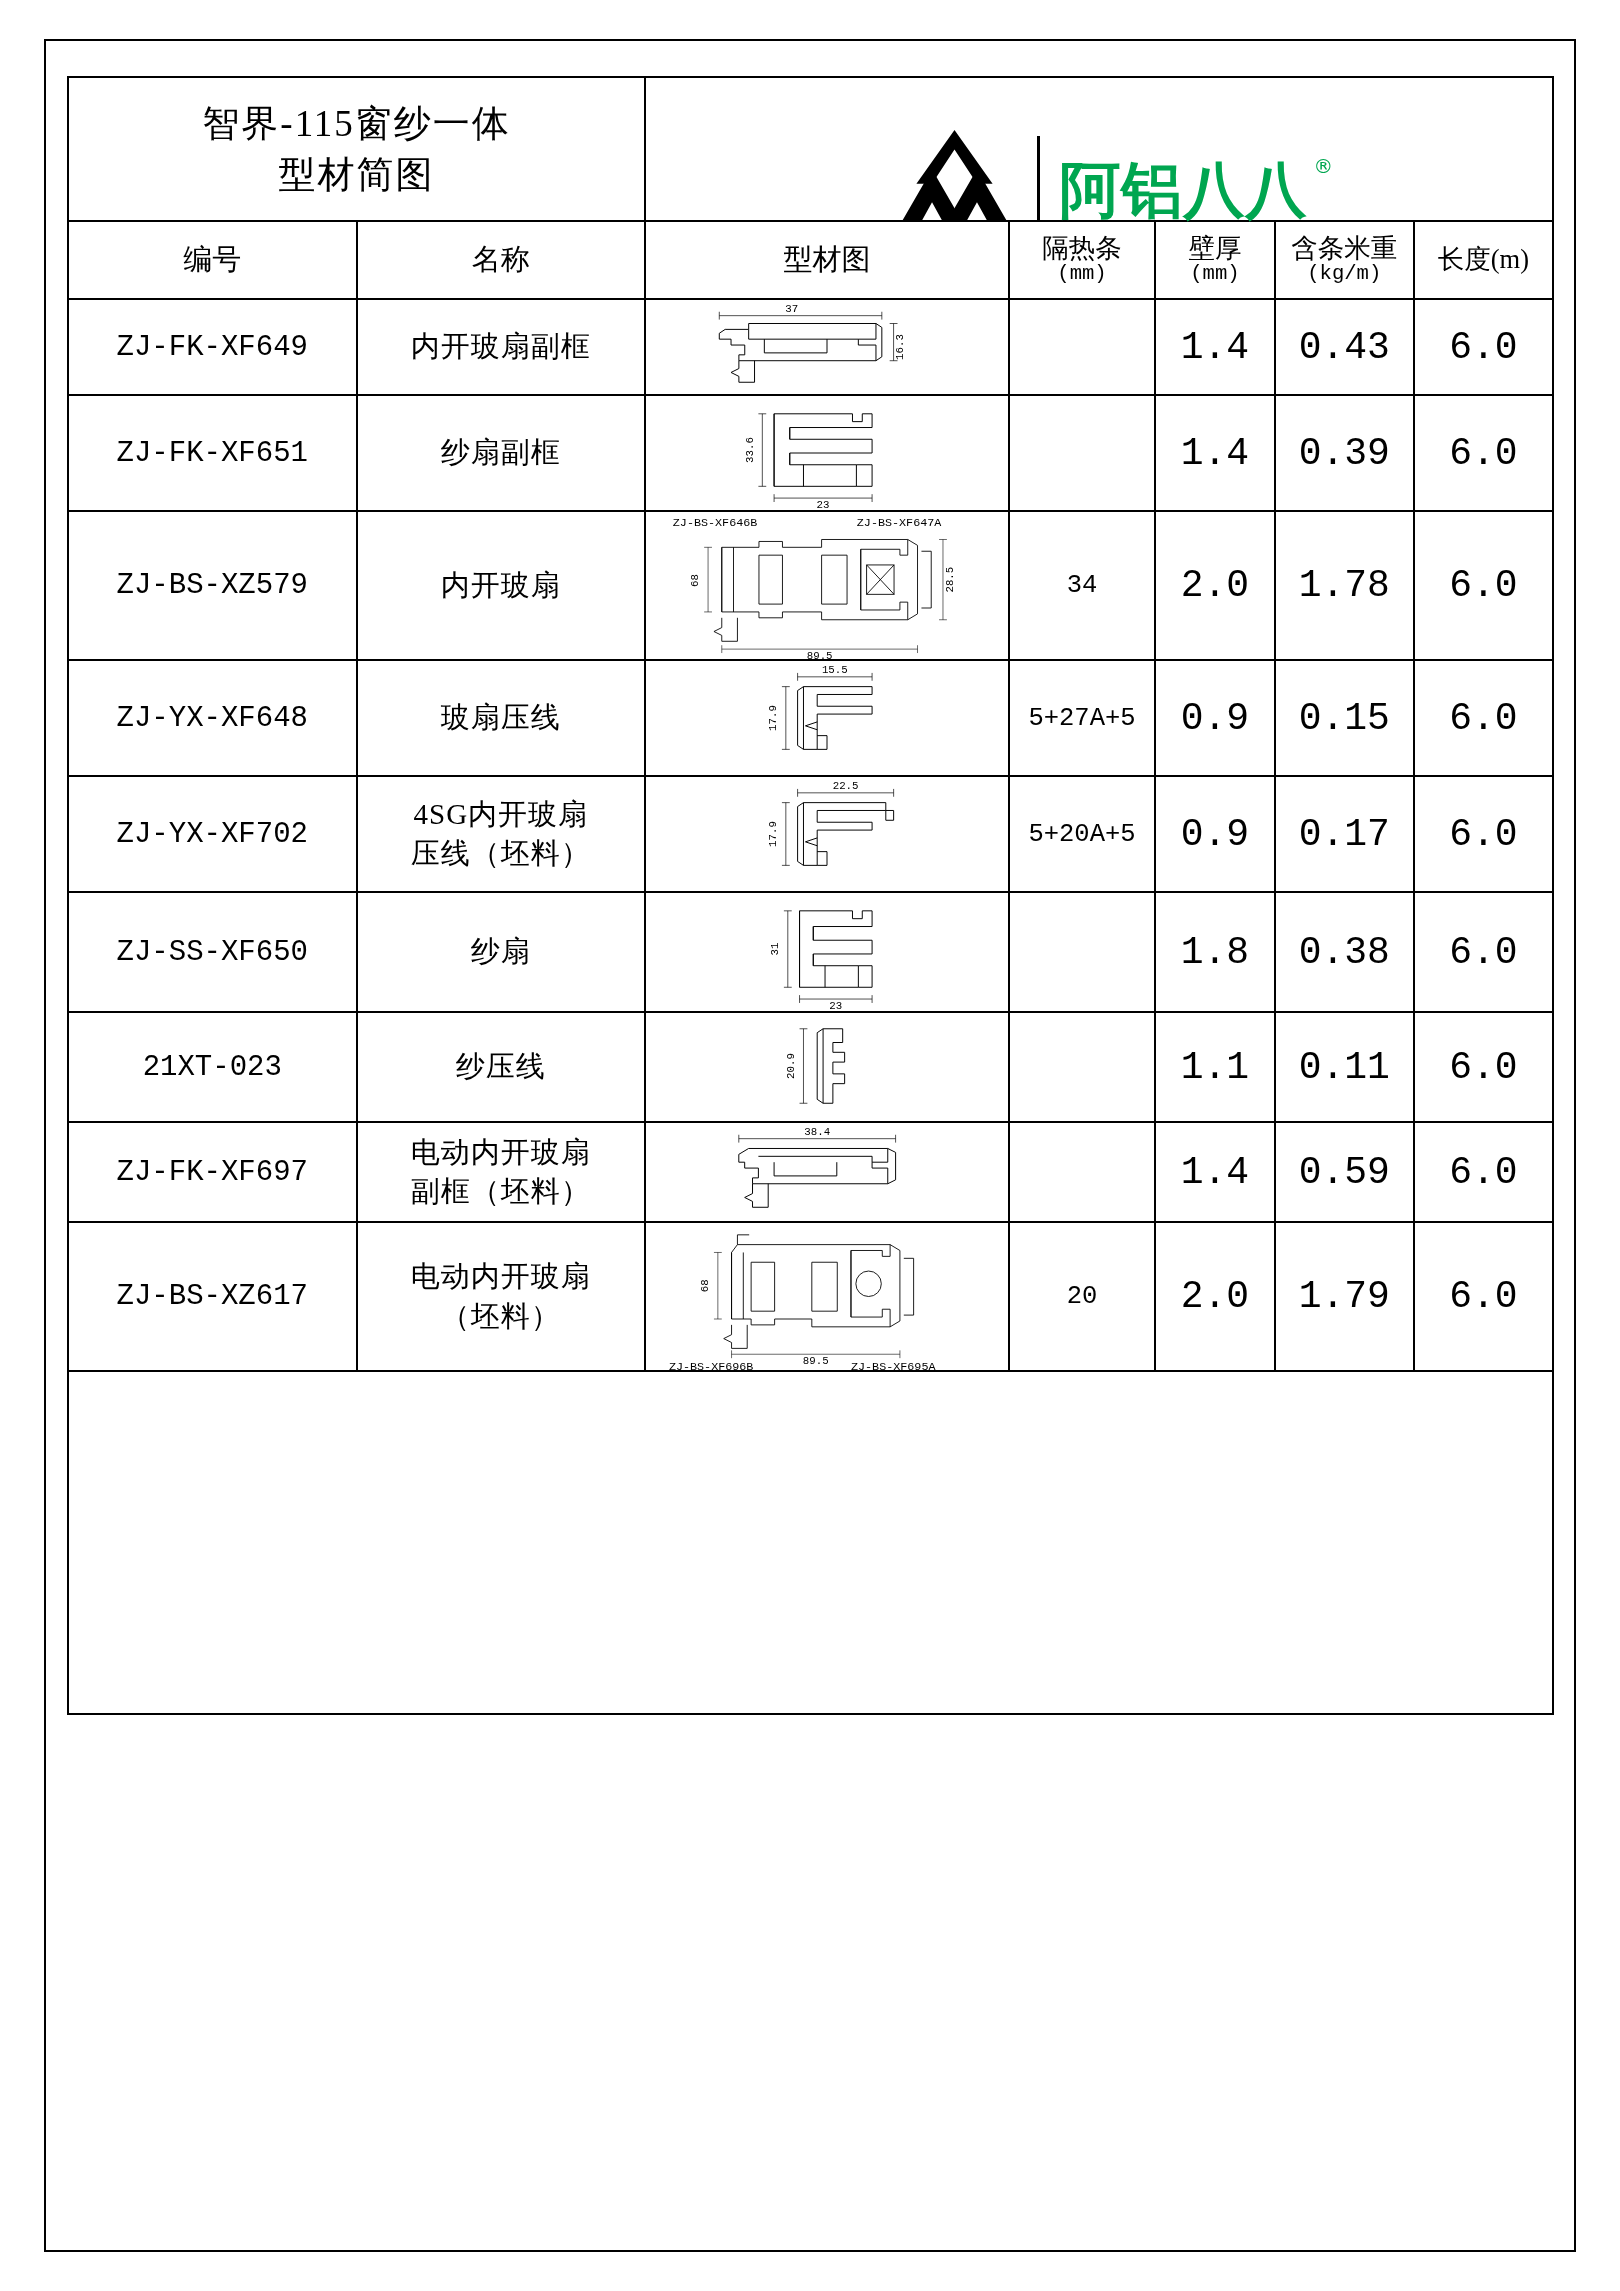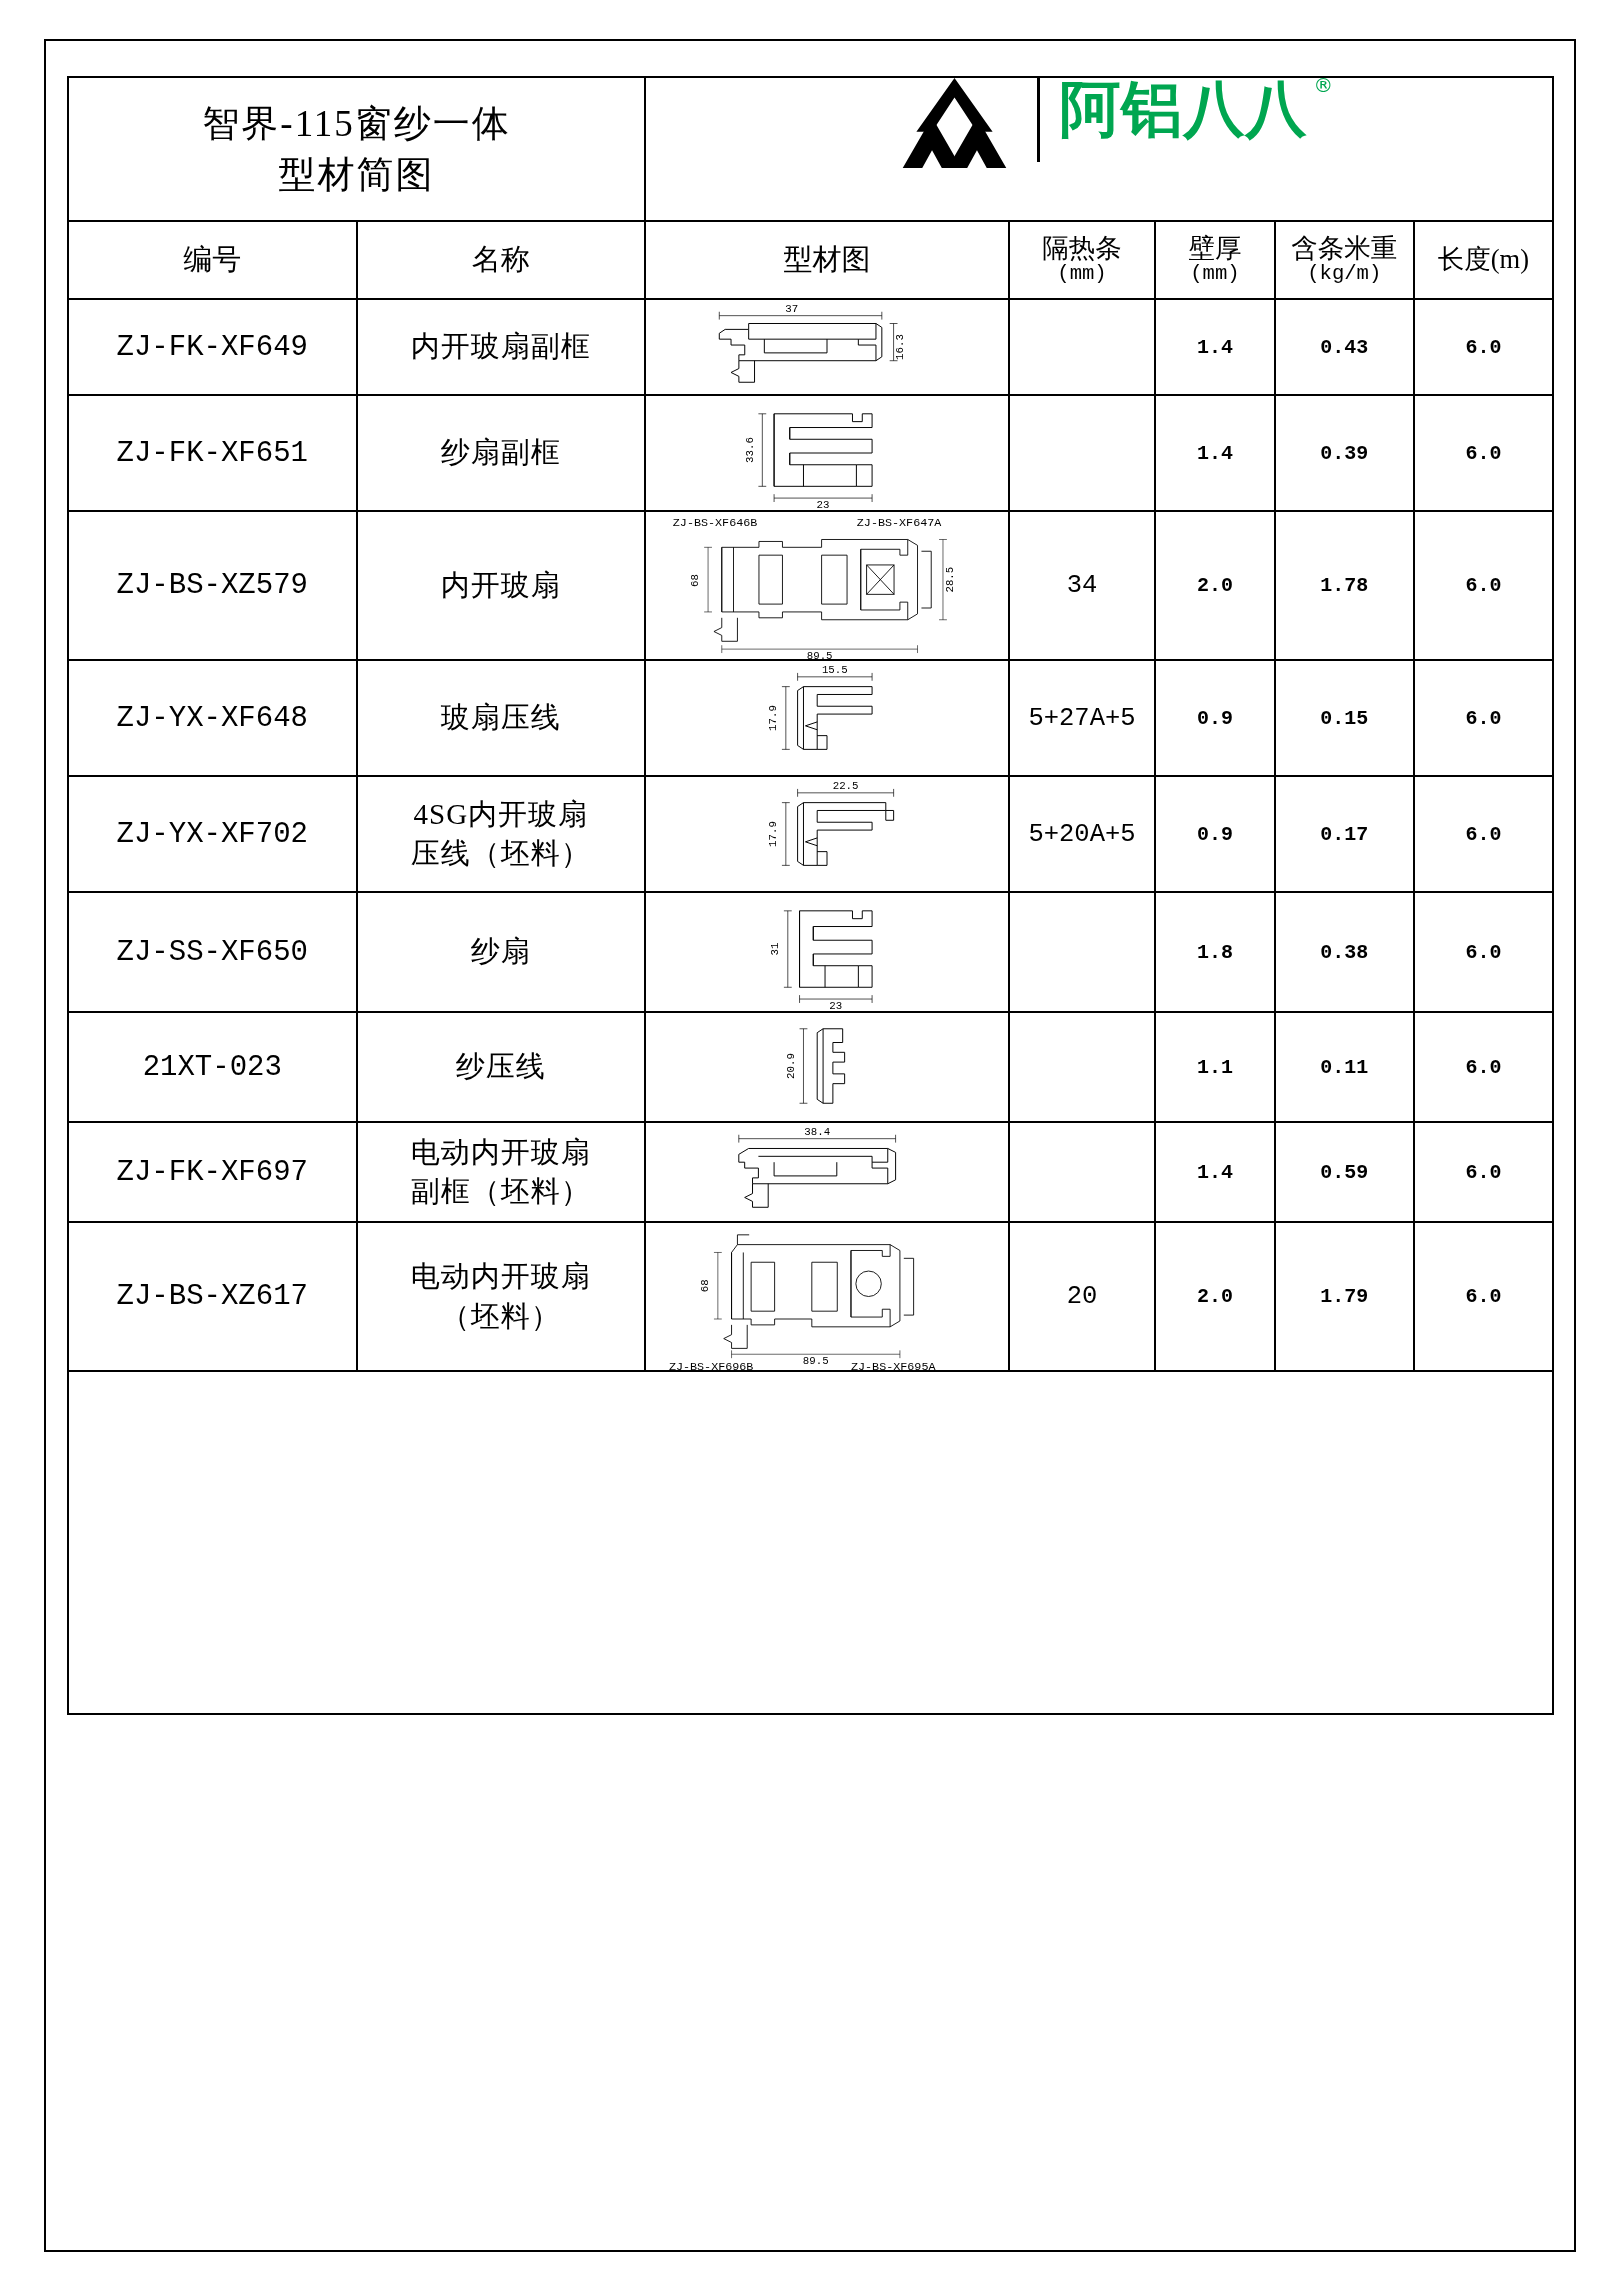--- a/index.html
+++ b/index.html
@@ -65,21 +65,21 @@
     font-size: 37px;
     line-height: 1.38;
     letter-spacing: 2px;
   }
   .logo-cell {
     height: 142px;
     position: relative;
   }
   .logo-inner {
     display: flex;
-    align-items: flex-start;
+    align-items: flex-end;
     justify-content: center;
     gap: 19.6px;
     height: 100%;
     border-radius: 17px;
   }
   .logo-mark {
     width: 127px;
     height: 90px;
     position: relative;
   }
@@ -138,22 +138,21 @@
     font-size: 29px;
     letter-spacing: 0px;
   }
   .name-cell {
     font-size: 29px;
     line-height: 1.35;
     letter-spacing: 1px;
   }
   .num-cell {
     font-family: "Liberation Mono", monospace;
-    font-size: 20px;
-    font-weight: bold;
+    font-size: 38px;
   }
   .iso-cell {
     font-family: Liberation Mono, monospace;
     font-size: 25.5px;
   }
   .draw-cell {
     padding: 3.9px 0;
   }
   .draw-box {
     position: relative;

